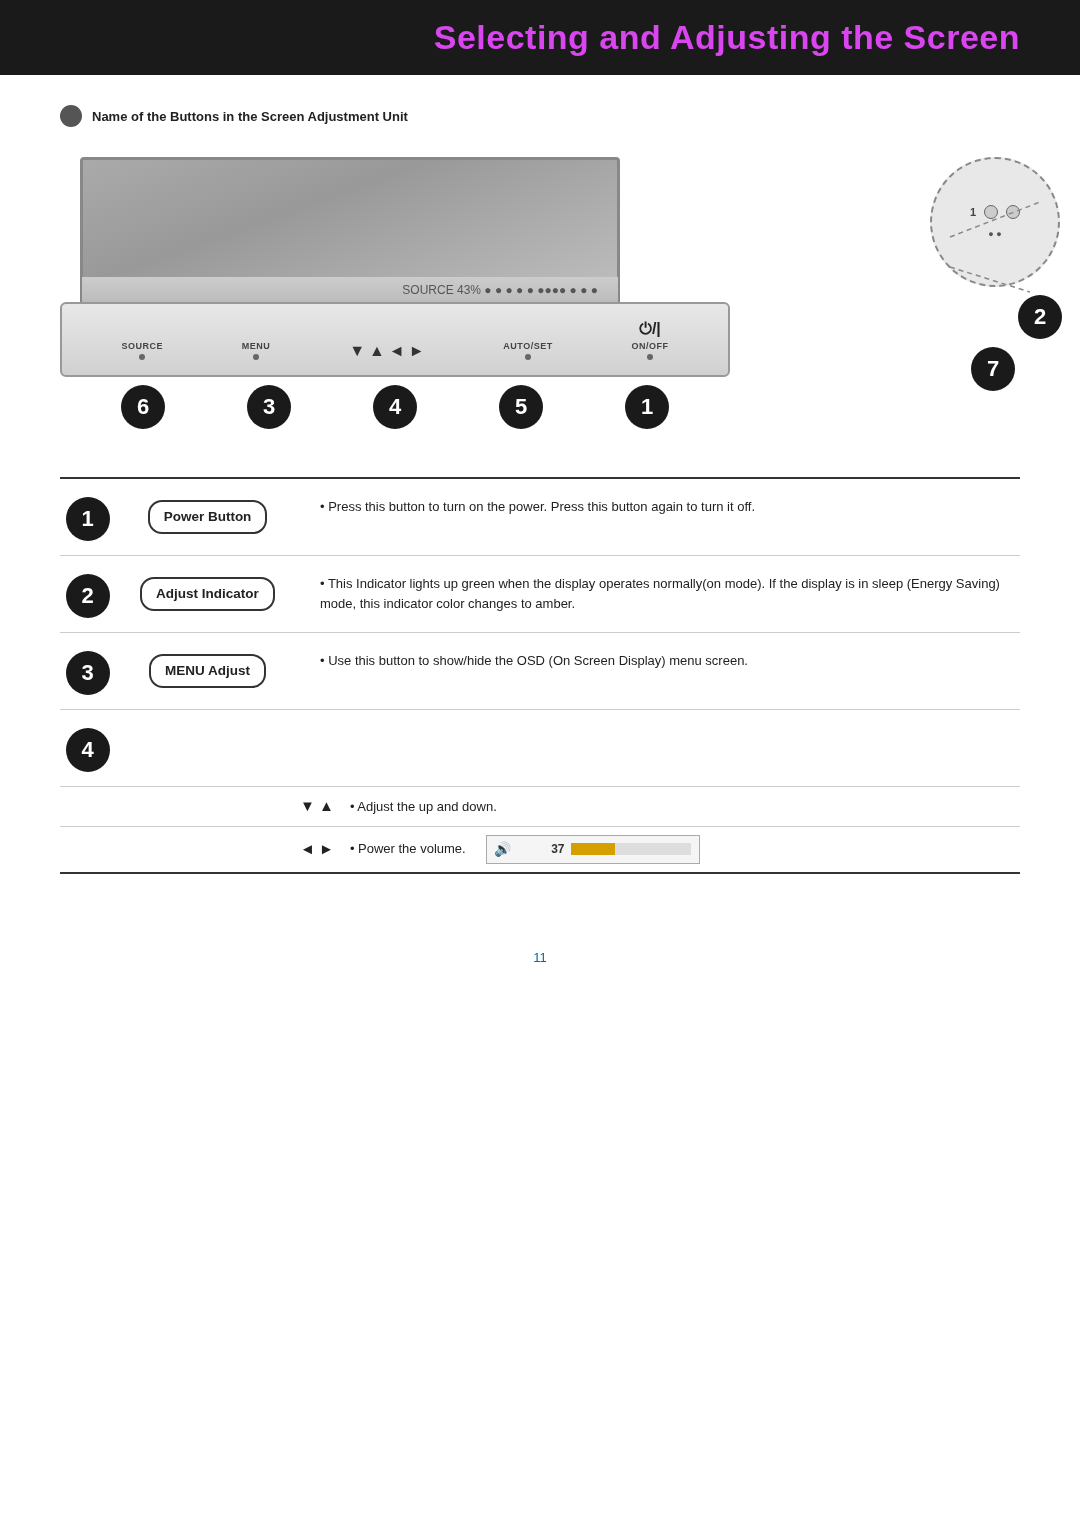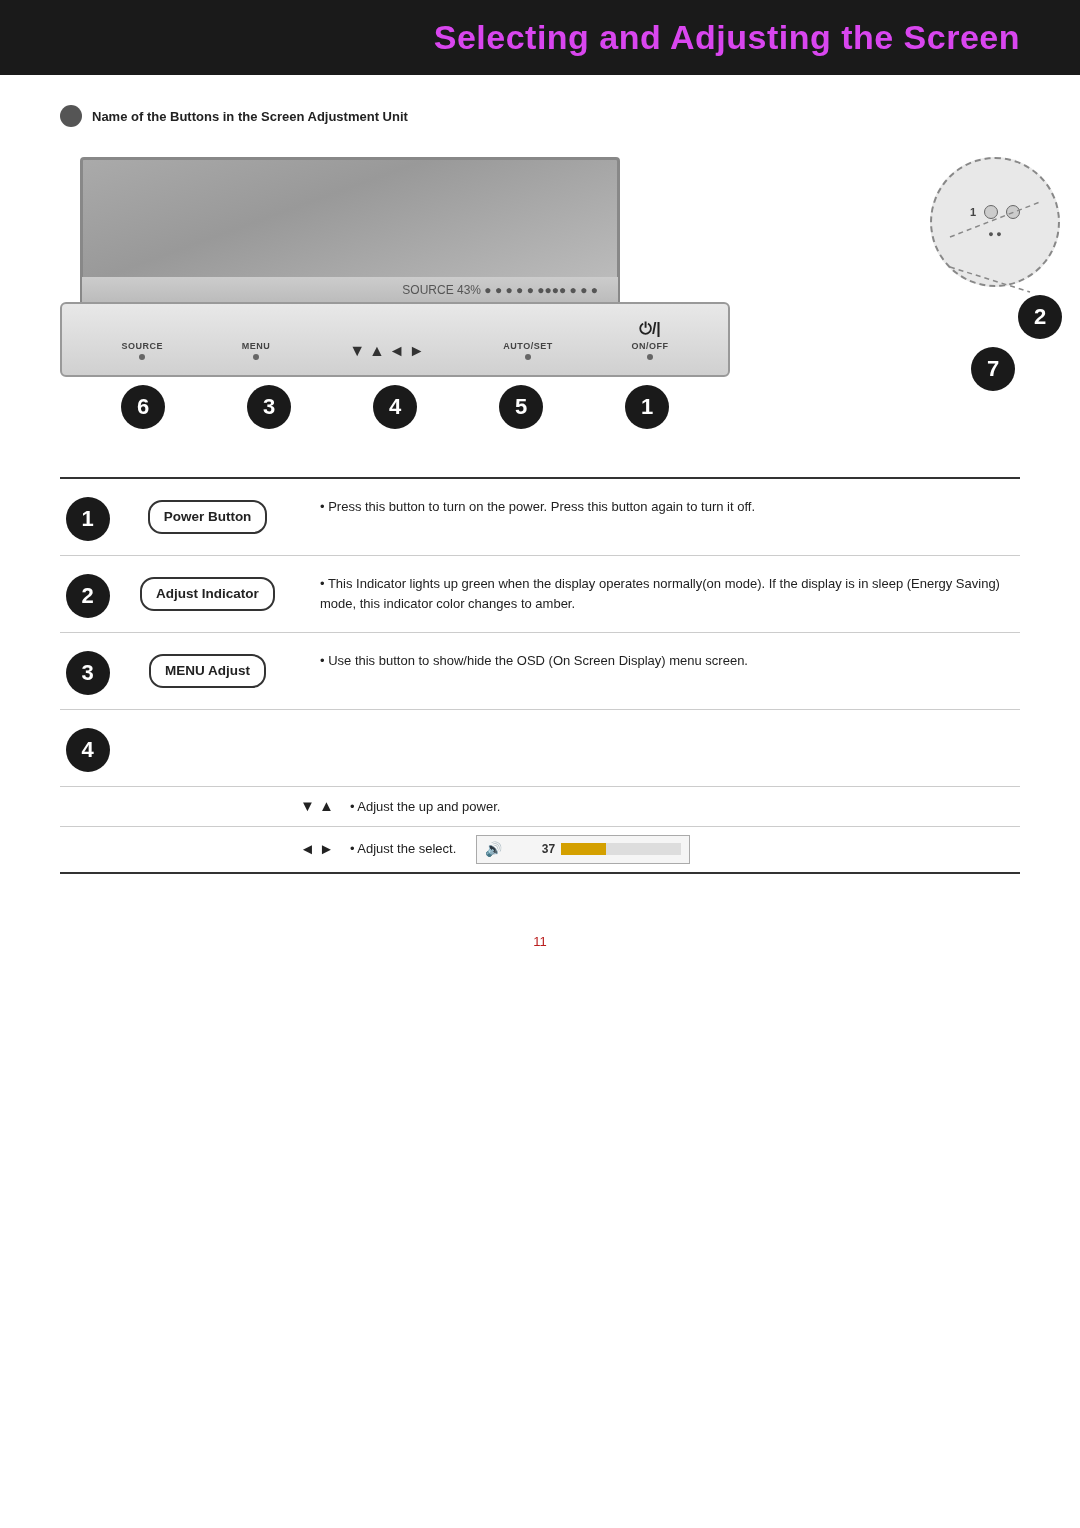--- a/index.html
+++ b/index.html
@@ -287,23 +287,23 @@
     }
     .volume-fill {
       height: 100%;
       background: #d4a000;
       width: 37%;
     }
 
     
     .page-number {
       text-align: center;
-      margin-top: 60px;
+      margin-top: 76px;
       font-size: 13px;
-      color: #b91c1c;
+      color: #0369a1;
     }
 
     
     .sub-desc-row {
       display: flex;
       align-items: center;
       padding: 8px 0 8px 240px;
       border-bottom: 1px solid #ccc;
       font-size: 13px;
       line-height: 1.5;
@@ -448,28 +448,28 @@
 
     <div class="desc-row">
       <div class="desc-num-col">
         <span class="num-badge num-badge-lg">4</span>
       </div>
     </div>
 
     <div class="sub-desc-row">
       <div class="sub-desc-content">
         <span style="font-size:15px; font-weight:bold; margin-right:6px;">▼ ▲</span>
-        <span>• Adjust the up and power.</span>
+        <span>• Adjust the up and down.</span>
       </div>
     </div>
 
     <div class="sub-desc-row" style="border-bottom: 2px solid #333;">
       <div class="sub-desc-content">
         <span style="font-size:15px; font-weight:bold; margin-right:6px;">◄ ►</span>
-        <span>• Adjust the select.</span>
+        <span>• Power the volume.</span>
 
         <div class="volume-bar-container">
           <span class="volume-icon">🔊</span>
           <span class="volume-num">37</span>
           <div class="volume-track">
             <div class="volume-fill"></div>
           </div>
         </div>
       </div>
     </div>

